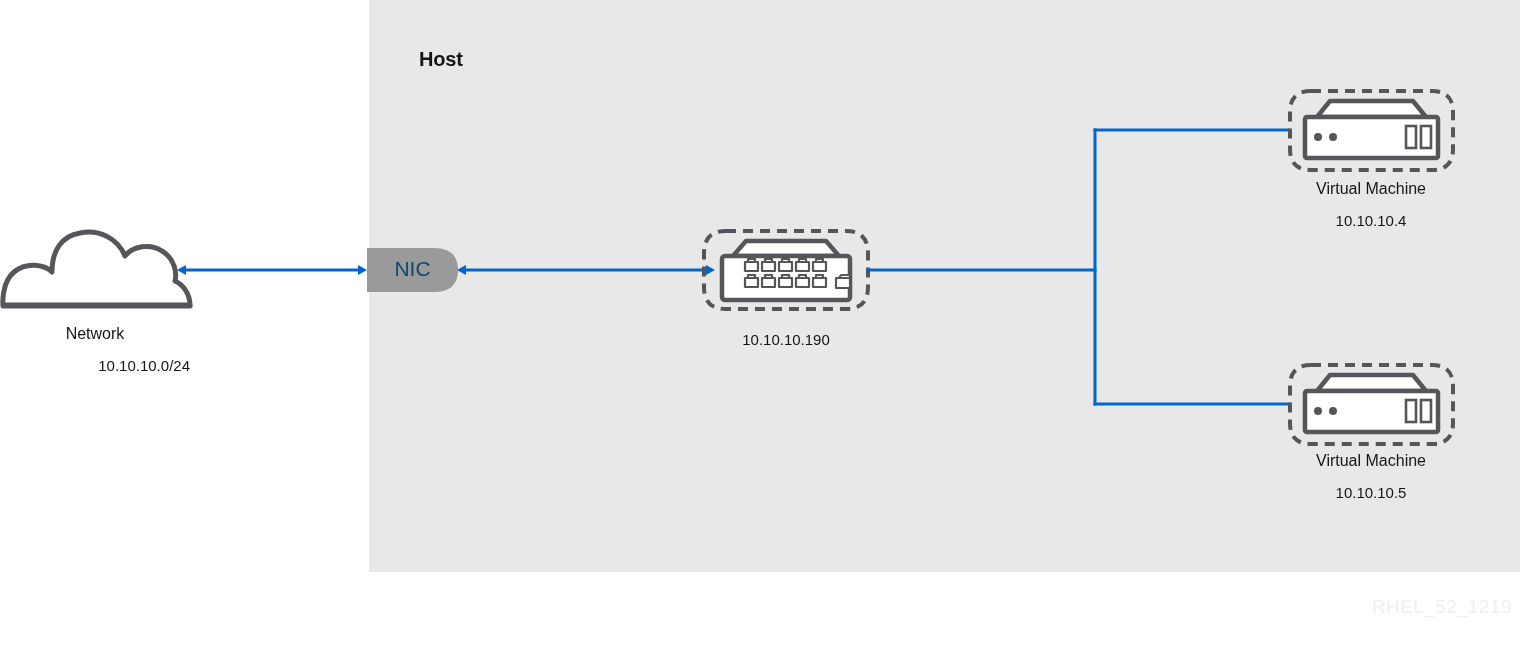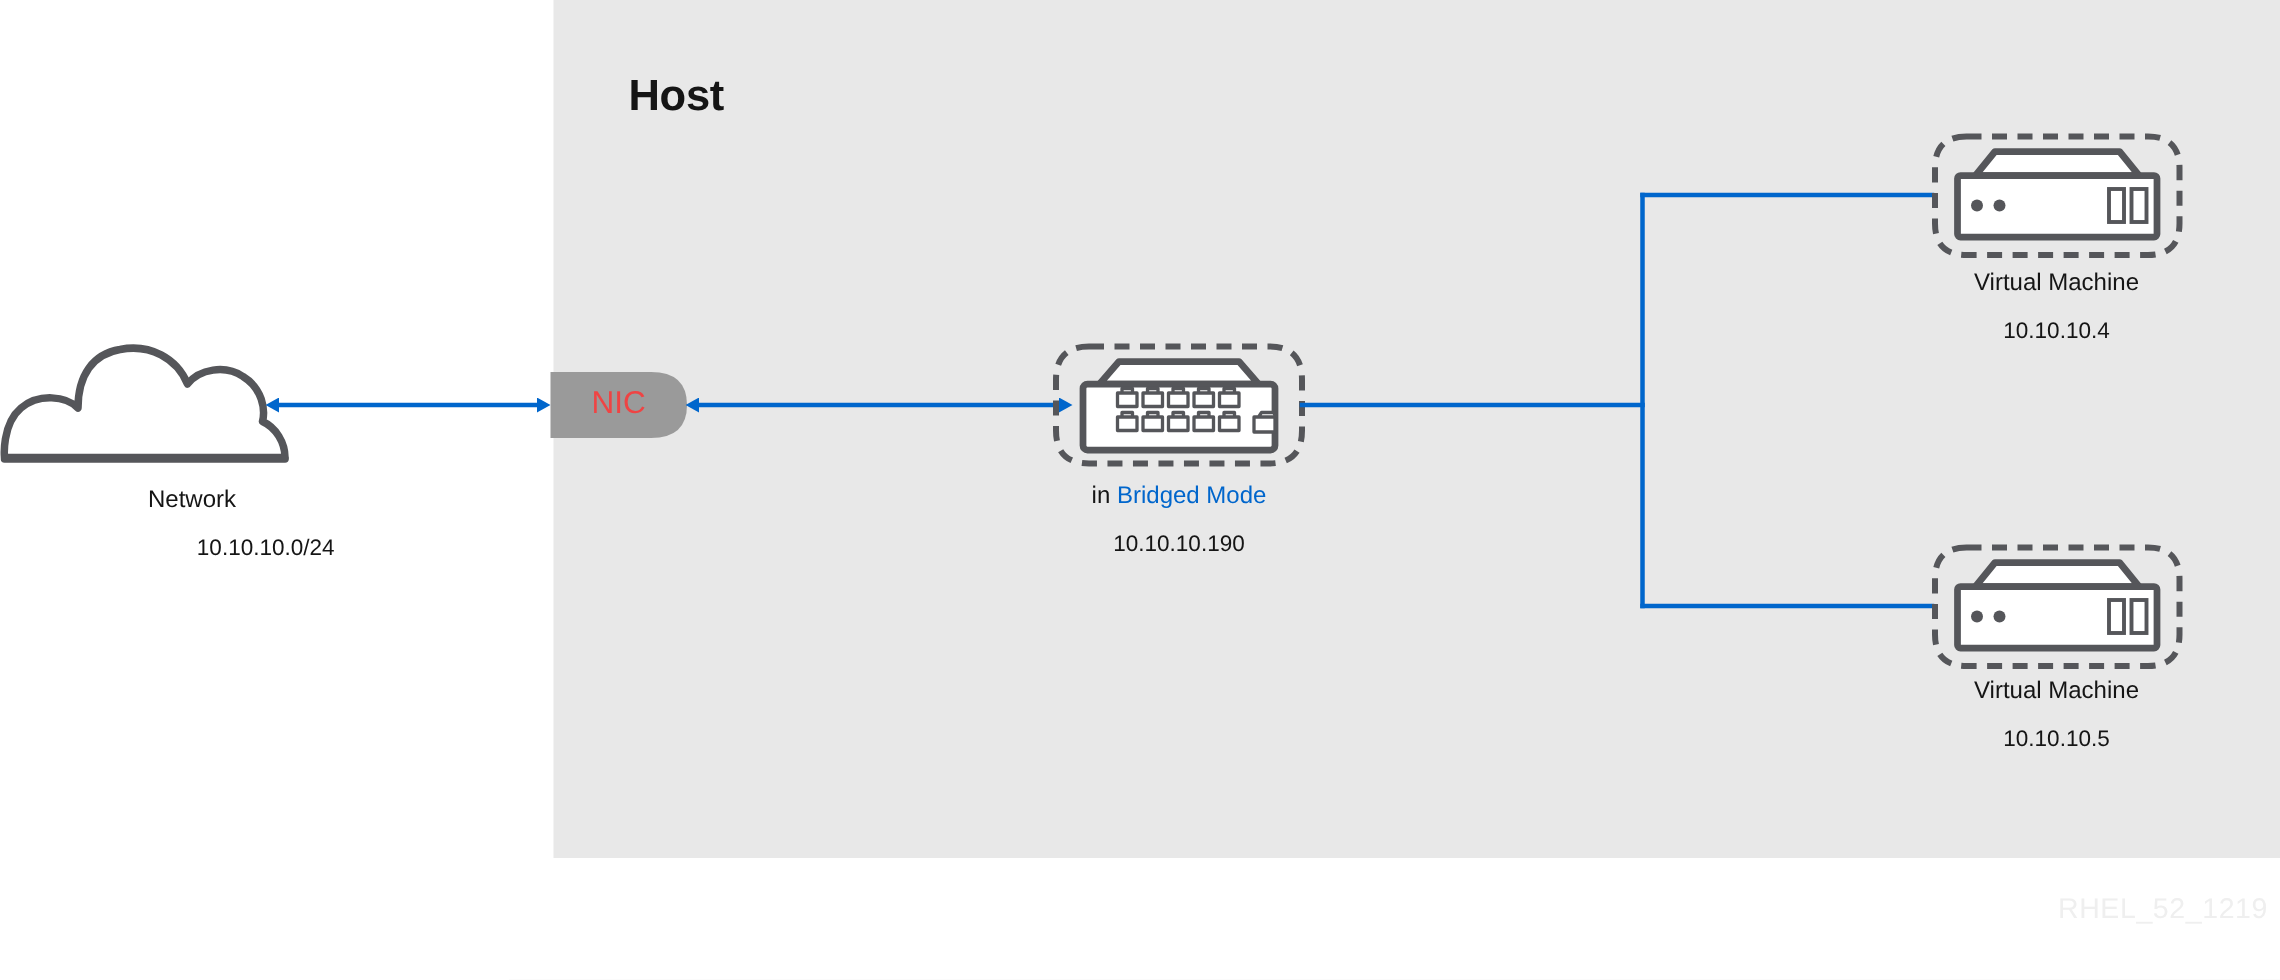--- a/index.html
+++ b/index.html
@@ -23,21 +23,21 @@
     left: 369px;
     top: 0px;
     width: 1151px;
     height: 572px;
     background: #e8e8e8;
   }
   .host-title {
     position: absolute;
     left: 419px;
     top: 48px;
-    font-size: 29px;
+    font-size: 20px;
     font-weight: bold;
     color: #151515;
     letter-spacing: -0.2px;
   }
   .label {
     position: absolute;
     text-align: center;
     color: #151515;
     line-height: 1.18;
     white-space: nowrap;
@@ -67,21 +67,21 @@
     height: 653px;
     overflow: visible;
   }
   .nic-label {
     position: absolute;
     left: 365px;
     top: 257px;
     width: 95px;
     text-align: center;
     font-size: 21px;
-    color: #ef4444;
+    color: #0c4a6e;
   }
 </style>
 </head>
 <body>
 
 <div id="stage">
 
   <div class="host-box"></div>
   <div class="host-title">Host</div>
 
@@ -171,29 +171,26 @@
       <rect x="1305" y="391" width="133" height="41" rx="2" fill="#ffffff" stroke="#55565a" stroke-width="4.5"></rect>
       <circle cx="1318" cy="411" r="4" fill="#55565a"></circle>
       <circle cx="1333" cy="411" r="4" fill="#55565a"></circle>
       <rect x="1406" y="400" width="10" height="22" fill="#ffffff" stroke="#55565a" stroke-width="2.6"></rect>
       <rect x="1421" y="400" width="10" height="22" fill="#ffffff" stroke="#55565a" stroke-width="2.6"></rect>
     </g>
   </svg>
 
   <div class="nic-label">NIC</div>
 
-  <div class="label" style="left:0px; top:325px; width:190px;margin-left:33px;">
+  <div class="label" style="left:0px; top:325px; width:190px;">
     <div class="label-title">Network</div>
     <div class="label-addr" style="margin-top:13px;text-align:right;">10.10.10.0/24</div>
   </div>
 
   <div class="label" style="left:636px; top:318px; width:300px;">
-    <div class="label-title" style="margin-top:4px;">
-      <span>in </span><span class="accent">Bridged Mode</span>
-    </div>
     <div class="label-addr" style="margin-top:13px;">10.10.10.190</div>
   </div>
 
   <div class="label" style="left:1256px; top:180px; width:230px;">
     <div class="label-title">Virtual Machine</div>
     <div class="label-addr" style="margin-top:13px;">10.10.10.4</div>
   </div>
 
   <div class="label" style="left:1256px; top:452px; width:230px;">
     <div class="label-title">Virtual Machine</div>

